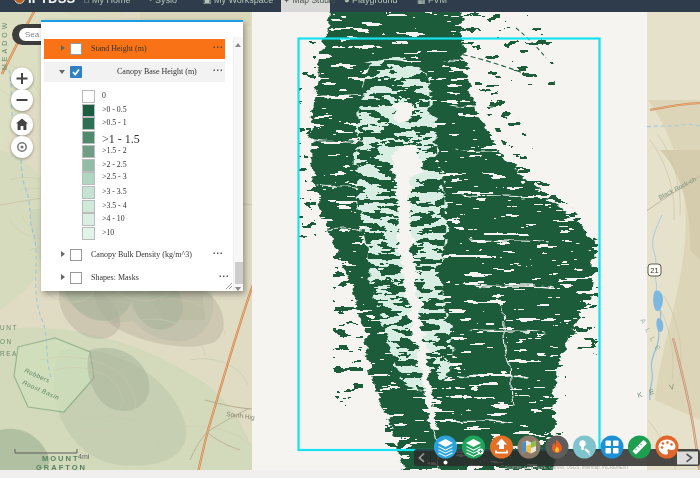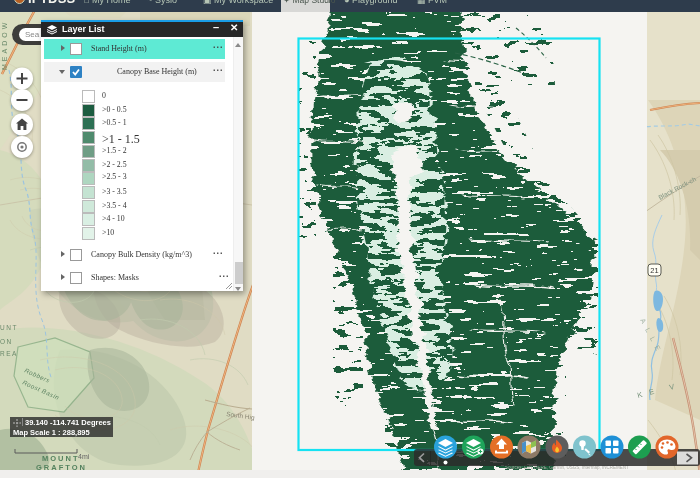--- a/index.html
+++ b/index.html
@@ -282,36 +282,27 @@
   <circle cx="12" cy="81" r="11" fill="#fff"></circle>
   <path d="M6.5,12.5 L17.5,12.5 M12,7 L12,18" stroke="#444" stroke-width="2"></path>
   <path d="M6.5,34 L17.5,34" stroke="#444" stroke-width="2"></path>
   <path d="M12,52.5 L18,57.5 L16.4,57.5 L16.4,64 L13.4,64 L13.4,60 L10.6,60 L10.6,64 L7.6,64 L7.6,57.5 L6,57.5 Z" fill="#444"></path>
   <circle cx="12" cy="81" r="4.2" fill="none" stroke="#777" stroke-width="1.5"></circle>
   <circle cx="12" cy="81" r="1.6" fill="#777"></circle>
 </svg>
 
 <div class="abs" style="left:41px;top:20px;width:202px;height:271px;z-index:8;background:#fff;box-shadow:2px 3px 6px rgba(0,0,0,0.35);">
   <div style="position:absolute;left:0;top:0;width:202px;height:2px;background:#1a9ce4;"></div>
-  <div style="position:absolute;left:0;top:2px;width:202px;height:15px;background:#262626;">
-    <svg width="12" height="12" style="position:absolute;left:5px;top:1.5px;">
-          <path d="M6,1 L11,3.5 L6,6 L1,3.5 Z" fill="#fff"></path>
-          <path d="M1,5.5 L6,8 L11,5.5 M1,7.5 L6,10 L11,7.5" stroke="#fff" stroke-width="1" fill="none"></path>
-        </svg>
-    <span class="nw" style="position:absolute;left:21px;top:2px;color:#fff;font-size:9px;font-weight:bold;">Layer List</span>
-    <span style="position:absolute;left:172px;top:-1px;color:#fff;font-size:11px;font-weight:bold;">–</span>
-    <span style="position:absolute;left:189px;top:0px;color:#fff;font-size:10px;font-weight:bold;">✕</span>
-  </div>
   <div style="position:absolute;left:0;top:17px;width:202px;height:254px;background:#fff;font-family:'Liberation Serif',serif;">
     <div style="position:absolute;right:0px;top:0;width:9px;height:254px;background:#f7f7f7;border-left:1px solid #eee;">
       <div style="position:absolute;top:6px;left:1px;width:0;height:0;border-left:3.5px solid transparent;border-right:3.5px solid transparent;border-bottom:4px solid #8a8a8a;"></div>
       <div style="position:absolute;top:225px;left:0.5px;width:8px;height:22px;background:#cdcdcd;"></div>
       <div style="position:absolute;bottom:0px;left:1px;width:0;height:0;border-left:3.5px solid transparent;border-right:3.5px solid transparent;border-top:4px solid #8a8a8a;"></div>
     </div>
-    <div style="position:absolute;left:3px;top:2px;width:181px;height:20px;background:#5eead4;">
+    <div style="position:absolute;left:3px;top:2px;width:181px;height:20px;background:#f97316;">
       <span style="position:absolute;left:17px;top:6px;width:0;height:0;border-top:3.5px solid transparent;border-bottom:3.5px solid transparent;border-left:4.5px solid #666;"></span>
       <span style="position:absolute;left:26px;top:4px;width:10px;height:10px;background:#fff;border:1px solid #999;"></span>
       <span class="nw" style="position:absolute;left:47px;top:5px;font-size:8px;color:#333;">Stand Height (m)</span>
       <span class="nw" style="position:absolute;left:169px;top:1px;font-size:9px;color:#444;letter-spacing:1px;font-family:'Liberation Sans';font-weight:bold;">...</span>
     </div>
     <div style="position:absolute;left:3px;top:25px;width:181px;height:20px;background:#f2f2f2;">
       <span style="position:absolute;left:15px;top:8px;width:0;height:0;border-left:3.5px solid transparent;border-right:3.5px solid transparent;border-top:4.5px solid #666;"></span>
       <span style="position:absolute;left:26px;top:4px;width:12px;height:12px;background:#2e82c4;border-radius:1px;"></span>
       <svg width="10" height="10" style="position:absolute;left:27px;top:5px;">
             <path d="M2,5 L4.2,7.5 L8,2.5" stroke="#fff" stroke-width="1.8" fill="none"></path>
@@ -354,28 +345,20 @@
       <span style="position:absolute;left:20px;top:4px;width:10px;height:10px;background:#fff;border:1px solid #999;"></span>
       <span class="nw" style="position:absolute;left:41px;top:5px;font-size:8px;color:#333;">Shapes: Masks</span>
       <span class="nw" style="position:absolute;left:169px;top:1px;font-size:9px;color:#444;letter-spacing:1px;font-family:'Liberation Sans';font-weight:bold;">...</span>
     </div>
     <svg width="9" height="9" style="position:absolute;right:10px;bottom:1px;">
           <path d="M8,2 L2,8 M8,5 L5,8" stroke="#999" stroke-width="1"></path>
         </svg>
   </div>
 </div>
 
-<div class="abs nw" style="left:10px;top:417px;width:103px;height:20px;background:rgba(45,45,45,0.82);z-index:5;color:#fff;">
-  <svg width="8" height="8" style="position:absolute;left:3px;top:2px;">
-        <path d="M4,0 L4,8 M0,4 L8,4" stroke="#bbb" stroke-width="1" stroke-dasharray="2 1.2"></path>
-      </svg>
-  <div style="position:absolute;left:12px;top:1px;width:1px;height:8px;background:#888;"></div>
-  <div class="nw" style="position:absolute;left:15px;top:1px;font-size:7.5px;font-weight:bold;">39.140 -114.741 Degrees</div>
-  <div class="nw" style="position:absolute;left:3px;top:10.5px;font-size:7.5px;font-weight:bold;">Map Scale 1 : 288,895</div>
-</div>
 
 <div class="abs" style="left:414px;top:449px;width:286px;height:17px;background:rgba(43,43,43,0.85);border-radius:3px;z-index:6;"></div>
 <svg class="abs" style="left:414px;top:430px;z-index:7" width="286" height="40" viewBox="0 0 286 40">
   <g>
     <circle cx="31.5" cy="17" r="11.5" fill="#2aa3dc"></circle>
     <circle cx="59.5" cy="17" r="11.5" fill="#1ea55b"></circle>
     <circle cx="87.5" cy="17" r="11.5" fill="#e46f26"></circle>
     <circle cx="115" cy="17" r="11.5" fill="#8d7a66"></circle>
     <circle cx="143" cy="17" r="11.5" fill="#5d5d5d"></circle>
     <circle cx="170.5" cy="17" r="11.5" fill="#7fc3cd"></circle>

